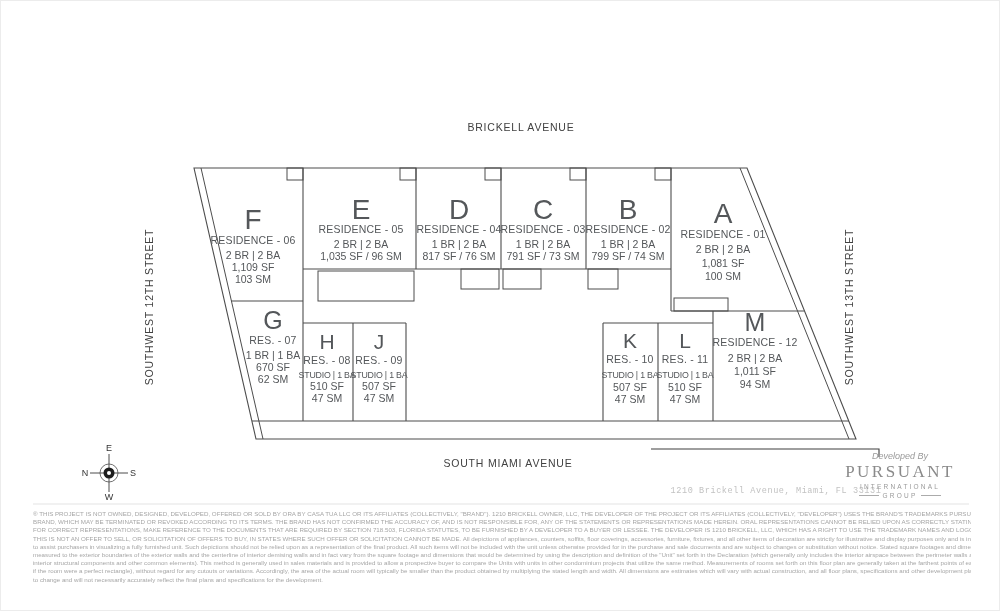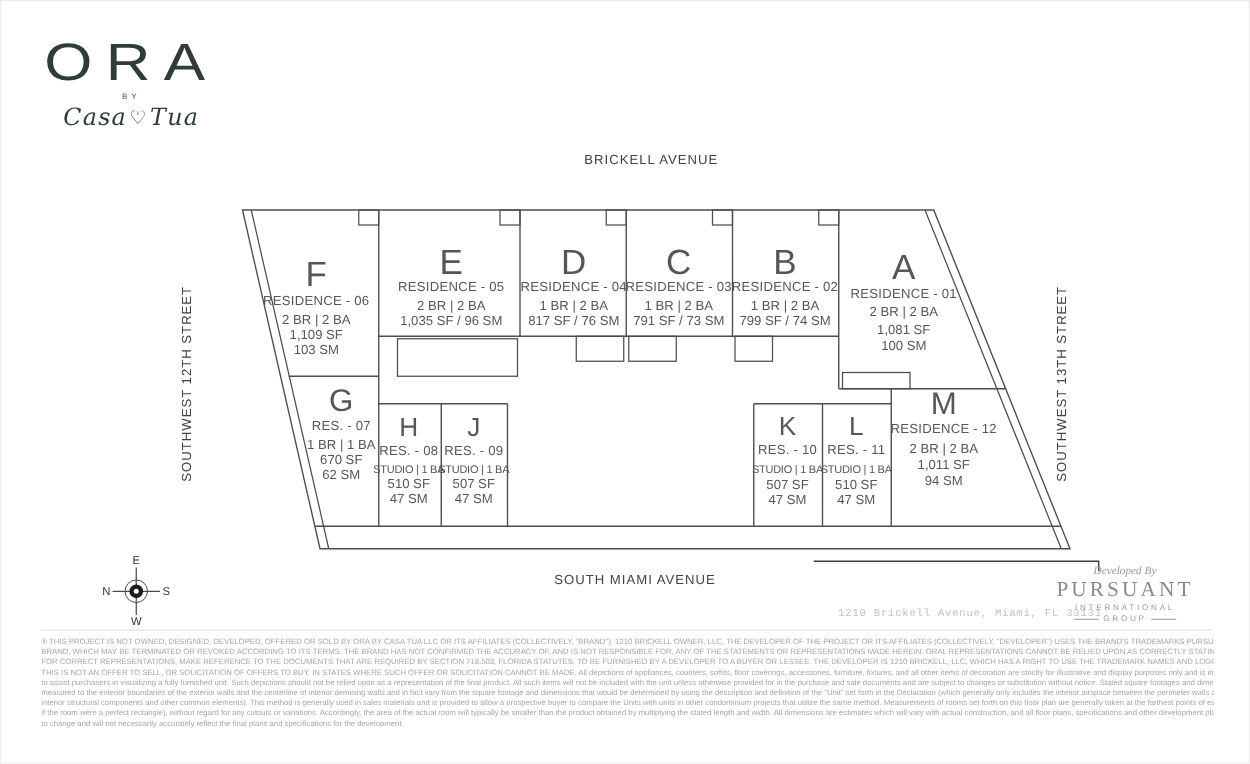--- a/index.html
+++ b/index.html
@@ -39,42 +39,37 @@
   .cl{font-size:9px;fill:#333;text-anchor:middle;}
   .dec{stroke:#3f3f3f;stroke-width:1.1;fill:none;}
   .sep{stroke:#e3e3e3;stroke-width:1;fill:none;}
   
   .address{
     position:absolute;left:660px;top:485px;width:230px;text-align:center;
     font-family:"Liberation Mono","DejaVu Sans Mono",monospace;
     font-size:8.5px;letter-spacing:.6px;color:#c2c2c2;
   }
   .developer{position:absolute;right:24px;top:450px;width:150px;text-align:center;color:#8f8f8f;}
-  .dev-tag{font-family:Liberation Serif, serif;font-style:italic;font-size:9px;color:#9a9a9a;}
+  .dev-tag{font-family:Liberation Sans, sans-serif;font-style:italic;font-size:9px;color:#9a9a9a;}
   .dev-name{font-family:"Liberation Serif",serif;font-size:17px;letter-spacing:2.5px;color:#8a8a8a;margin-top:1px;}
   .dev-line2{font-size:6.5px;letter-spacing:2.2px;color:#9a9a9a;margin-top:1px;}
   .dev-group{display:flex;align-items:center;justify-content:center;gap:4px;margin-top:2px;
     font-size:6.5px;letter-spacing:2.2px;color:#9a9a9a;}
   .rule{display:inline-block;width:20px;height:1px;background:#ababab;}
   
   .disclaimer{position:absolute;left:32px;right:28px;top:509px;color:#a6a6a6;}
   .disclaimer div{
     font-size:6.2px;line-height:8.2px;white-space:nowrap;overflow:hidden;width:100%;
   }
 </style>
 </head>
 <body>
 
 <div class="page">
 
-  <div class="brand">
-    <div class="brand-ora">ORA</div>
-    <div class="brand-by">BY</div>
-    <div class="brand-script"><span>Casa</span><span class="brand-heart">♡</span><span>Tua</span></div>
-  </div>
 
 
   <svg class="keyplan" viewBox="0 0 1000 611">
 
     <g>
       <path class="w" d="M193,167 L746,167 L855,438 L255,438 Z"></path>
       <path class="w2" d="M200,167 L262,438 M739,167 L848,438"></path>
     </g>
 
     <g>

